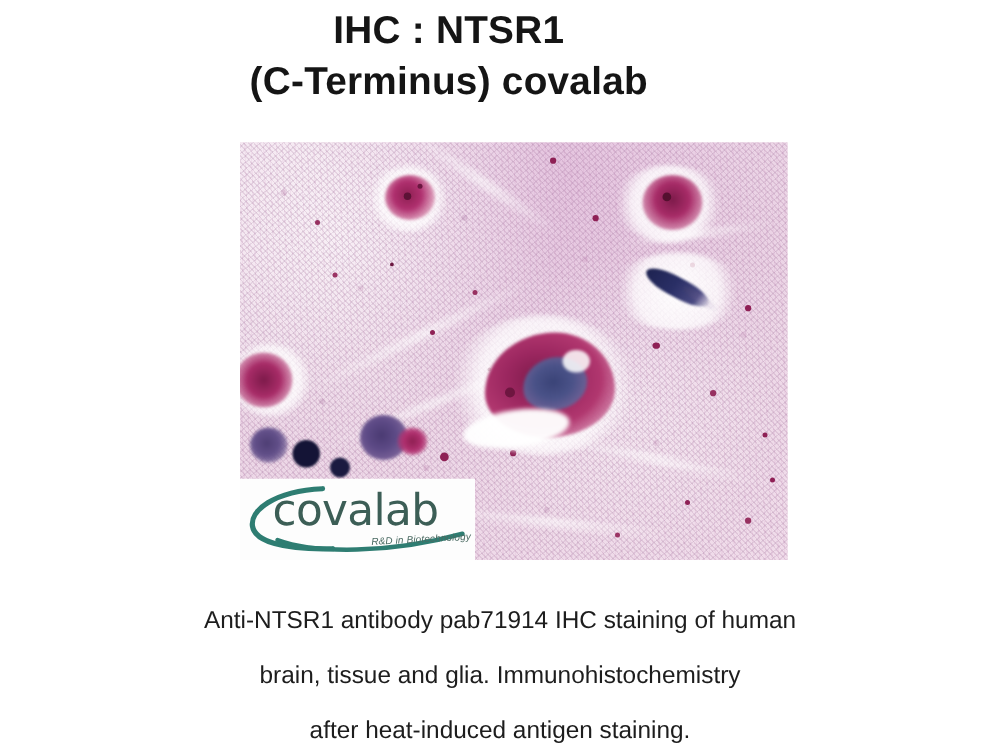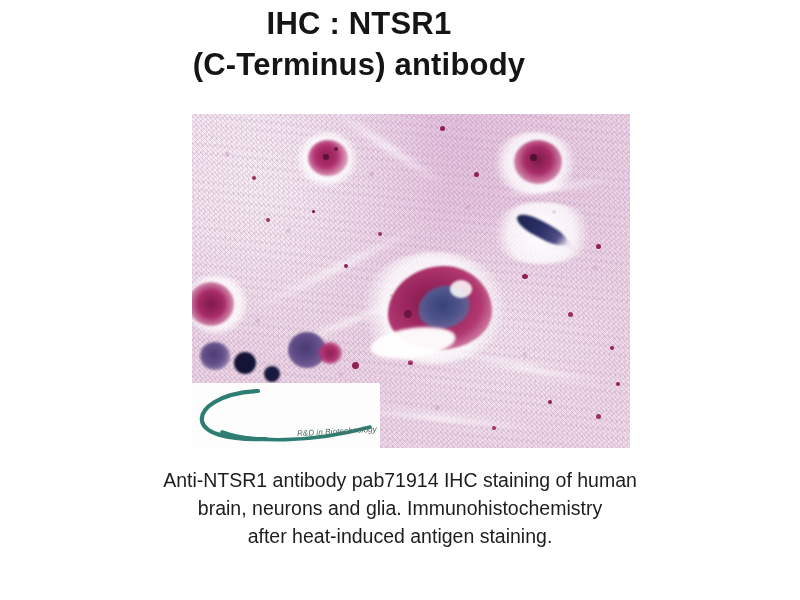--- a/index.html
+++ b/index.html
@@ -164,28 +164,29 @@
     left: 0;
     top: 466px;
     width: 800px;
     text-align: center;
   }
   .caption-line {
     font-size: 19.5px;
     line-height: 28px;
     color: #1d1d1d;
     white-space: nowrap;
+    margin-top: 16px;
   }
 </style>
 </head>
 <body>
 
 <div id="title-block">
   <div class="title-line">IHC : NTSR1</div>
-  <div class="title-line second">(C-Terminus) antibody</div>
+  <div class="title-line second">(C-Terminus) covalab</div>
 </div>
 
 <div id="micrograph-wrap">
 
   <div id="micrograph">
     <div id="micrograph-mottle"></div>
 
     <div class="fiber" style="left:120px; top:28px; width:150px; height:9px; transform:rotate(34deg);"></div>
     <div class="fiber" style="left:40px; top:150px; width:210px; height:8px; transform:rotate(-26deg);"></div>
     <div class="fiber" style="left:60px; top:205px; width:190px; height:7px; transform:rotate(-22deg);"></div>
@@ -270,24 +271,25 @@
     <div class="halo" style="left:74px; top:332px; width:96px; height:34px;"></div>
 
     <div id="covalab-logo">
       <div id="logo-inner">
         <svg width="188" height="65" viewBox="0 0 188 65" style="position:absolute; left:0; top:0;">
 
           <path d="M66 8 C26 10, 8 26, 10 38 C12 50, 34 57, 74 56" fill="none" stroke="#2e7d72" stroke-width="4.2" stroke-linecap="round"></path>
 
           <path d="M30 49 C60 60, 120 60, 178 44" fill="none" stroke="#2e7d72" stroke-width="3.6" stroke-linecap="round"></path>
         </svg>
+        <div id="logo-wordmark">covalab</div>
         <div id="logo-tagline">R&amp;D in Biotechnology</div>
       </div>
     </div>
 
   </div>
 </div>
 
 <div id="caption">
   <div class="caption-line">Anti-NTSR1 antibody pab71914 IHC staining of human</div>
-  <div class="caption-line">brain, neurons and glia. Immunohistochemistry</div>
+  <div class="caption-line">brain, tissue and glia. Immunohistochemistry</div>
   <div class="caption-line">after heat-induced antigen staining.</div>
 </div>
 
 </body></html>

